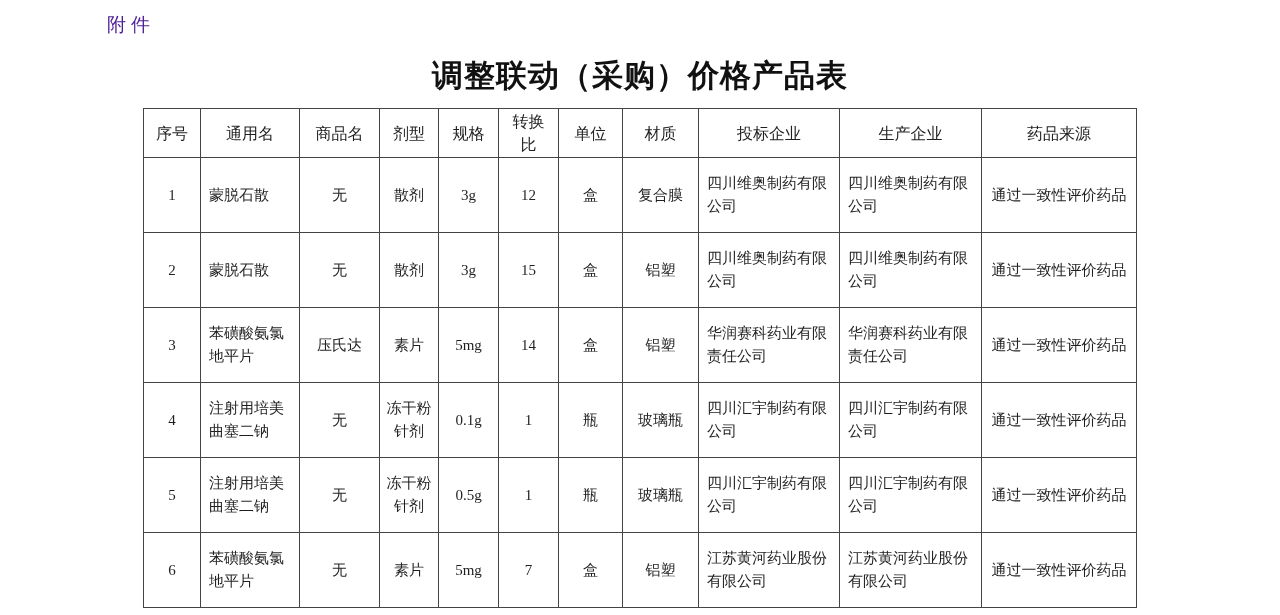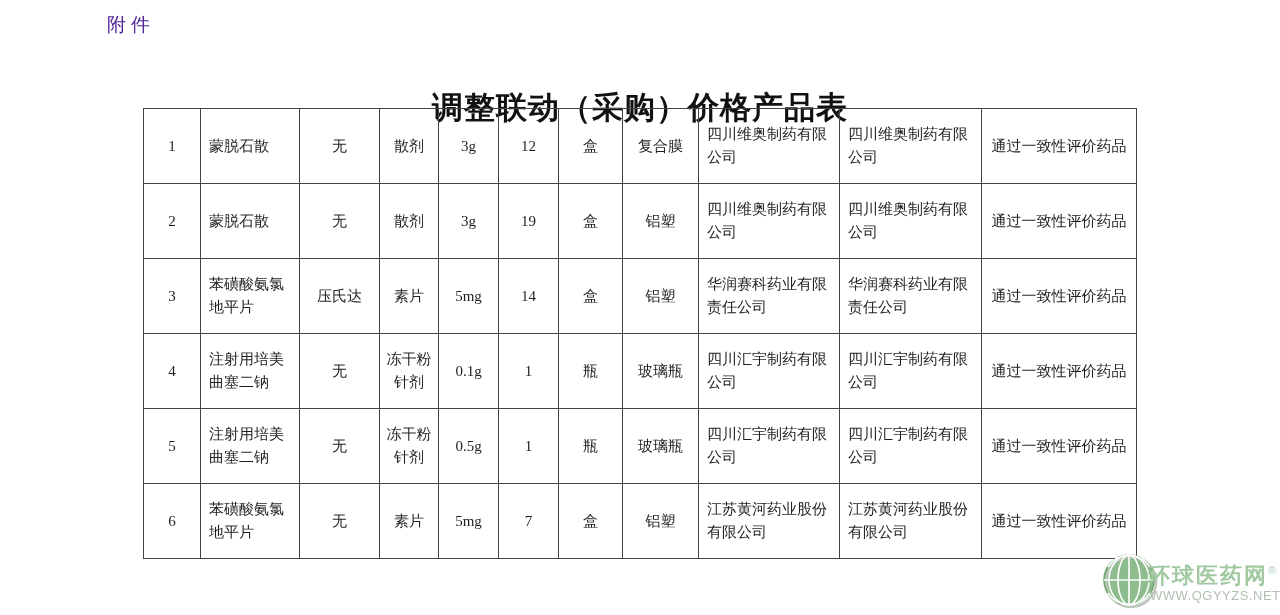--- a/index.html
+++ b/index.html
@@ -10,21 +10,20 @@
   }
   .page{position:absolute;inset:0;}
   .attachment{
     position:absolute;left:107px;top:12px;
     font-size:19px;letter-spacing:5px;color:#4c1d95;
   }
   .doc-title{
     position:absolute;left:0;top:55px;width:1280px;
     text-align:center;font-size:31px;font-weight:bold;color:#111;
     letter-spacing:1px;
-    margin-top:32px;
   }
   table.grid{
     position:absolute;left:143px;top:108px;
     border-collapse:collapse;table-layout:fixed;width:993px;
   }
   table.grid th,table.grid td{
     border:1px solid #444;
     font-size:15px;line-height:23px;
     vertical-align:middle;text-align:center;
     padding:2px 4px;box-sizing:border-box;
@@ -73,40 +72,54 @@
       <col style="width:59px">
         <col style="width:60px">
         <col style="width:60px">
       <col style="width:64px">
         <col style="width:76px">
         <col style="width:141px">
       <col style="width:142px">
         <col style="width:155px">
     </colgroup>
     <tbody>
+        <tr>
+      <th>序号</th>
+      <th>通用名</th>
+      <th>商品名</th>
+      <th>剂型</th>
+      <th>规格</th>
+      <th>转换
+比</th>
+      <th>单位</th>
+      <th>材质</th>
+      <th>投标企业</th>
+      <th>生产企业</th>
+      <th>药品来源</th>
+    </tr>
     <tr class="data-row">
       <td>1</td>
       <td class="al">蒙脱石散</td>
       <td>无</td>
       <td>散剂</td>
       <td>3g</td>
       <td>12</td>
       <td>盒</td>
       <td>复合膜</td>
       <td class="al">四川维奥制药有限公司</td>
       <td class="al">四川维奥制药有限公司</td>
       <td class="src">通过一致性评价药品</td>
     </tr>
     <tr class="data-row">
       <td>2</td>
       <td class="al">蒙脱石散</td>
       <td>无</td>
       <td>散剂</td>
       <td>3g</td>
-      <td>19</td>
+      <td>15</td>
       <td>盒</td>
       <td>铝塑</td>
       <td class="al">四川维奥制药有限公司</td>
       <td class="al">四川维奥制药有限公司</td>
       <td class="src">通过一致性评价药品</td>
     </tr>
     <tr class="data-row">
       <td>3</td>
       <td class="al">苯磺酸氨氯地平片</td>
       <td>压氏达</td>
@@ -154,31 +167,14 @@
       <td>7</td>
       <td>盒</td>
       <td>铝塑</td>
       <td class="al">江苏黄河药业股份有限公司</td>
       <td class="al">江苏黄河药业股份有限公司</td>
       <td class="src">通过一致性评价药品</td>
     </tr>
   </tbody>
     </table>
 
-  <div class="watermark">
-    <svg class="globe" width="57" height="57" viewBox="0 0 57 57">
-      <circle cx="27" cy="27" r="25" fill="#8dbd8d"></circle>
-      <circle cx="29" cy="29" r="25" fill="none" stroke="#b9c6b9" stroke-width="2.5"></circle>
-      <circle cx="27" cy="27" r="25" fill="none" stroke="#6fa36f" stroke-width="1.5"></circle>
-      <ellipse cx="27" cy="27" rx="11" ry="25" fill="none" stroke="#ffffff" stroke-width="1.6"></ellipse>
-      <ellipse cx="27" cy="27" rx="20" ry="25" fill="none" stroke="#ffffff" stroke-width="1.6"></ellipse>
-      <line x1="27" y1="2" x2="27" y2="52" stroke="#ffffff" stroke-width="1.6"></line>
-      <line x1="2" y1="27" x2="52" y2="27" stroke="#ffffff" stroke-width="1.6"></line>
-      <path d="M6 14 A25 25 0 0 1 48 14" fill="none" stroke="#ffffff" stroke-width="1.6"></path>
-      <path d="M6 40 A25 25 0 0 0 48 40" fill="none" stroke="#ffffff" stroke-width="1.6"></path>
-    </svg>
-    <div class="wm-text">
-      <span class="wm-name">环球医药网</span><span class="wm-reg">®</span>
-    </div>
-    <div class="wm-url">WWW.QGYYZS.NET</div>
-  </div>
 
 </div>
 
 </body></html>

